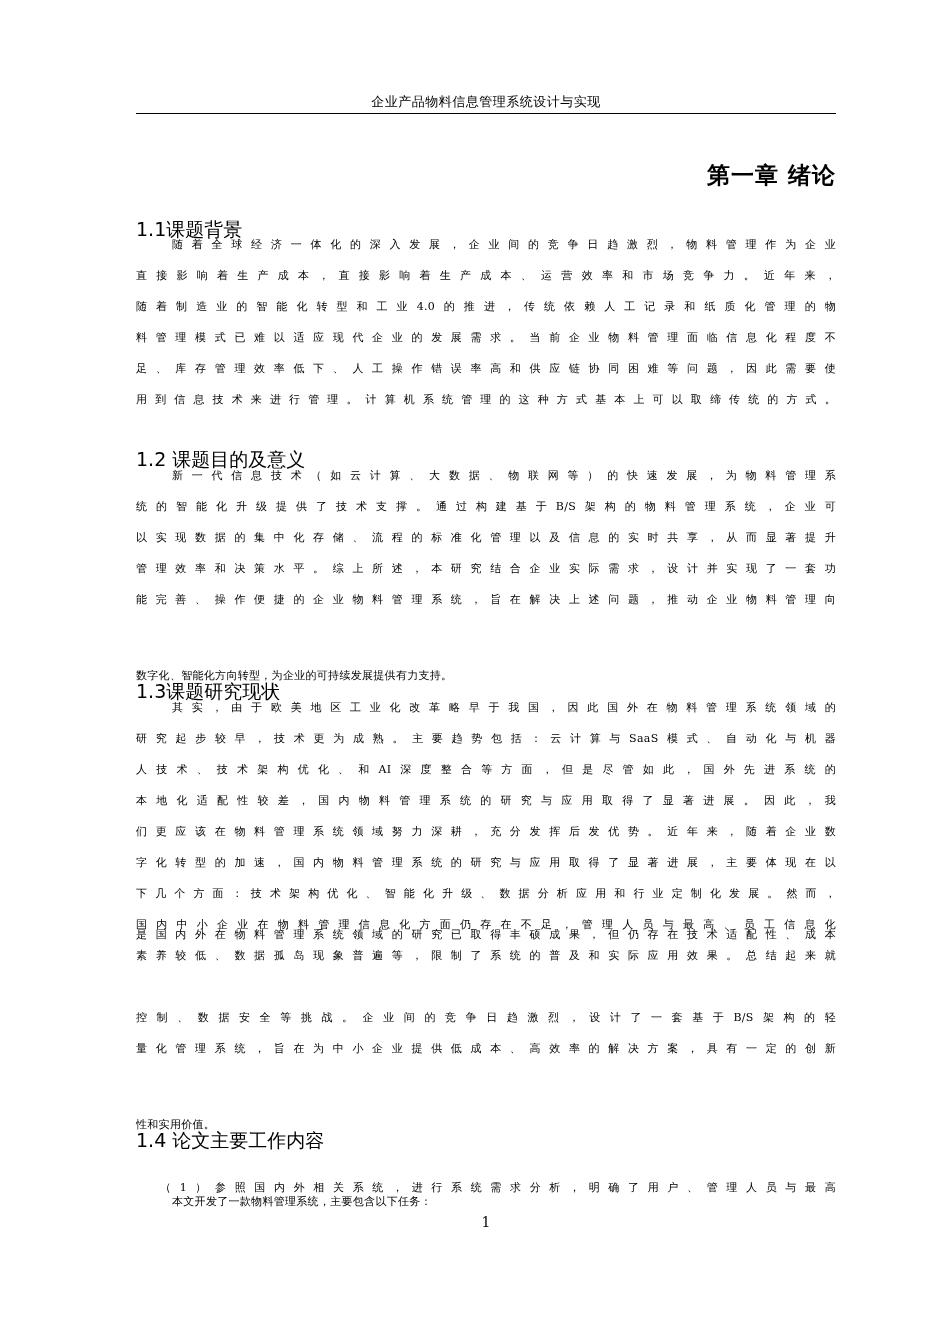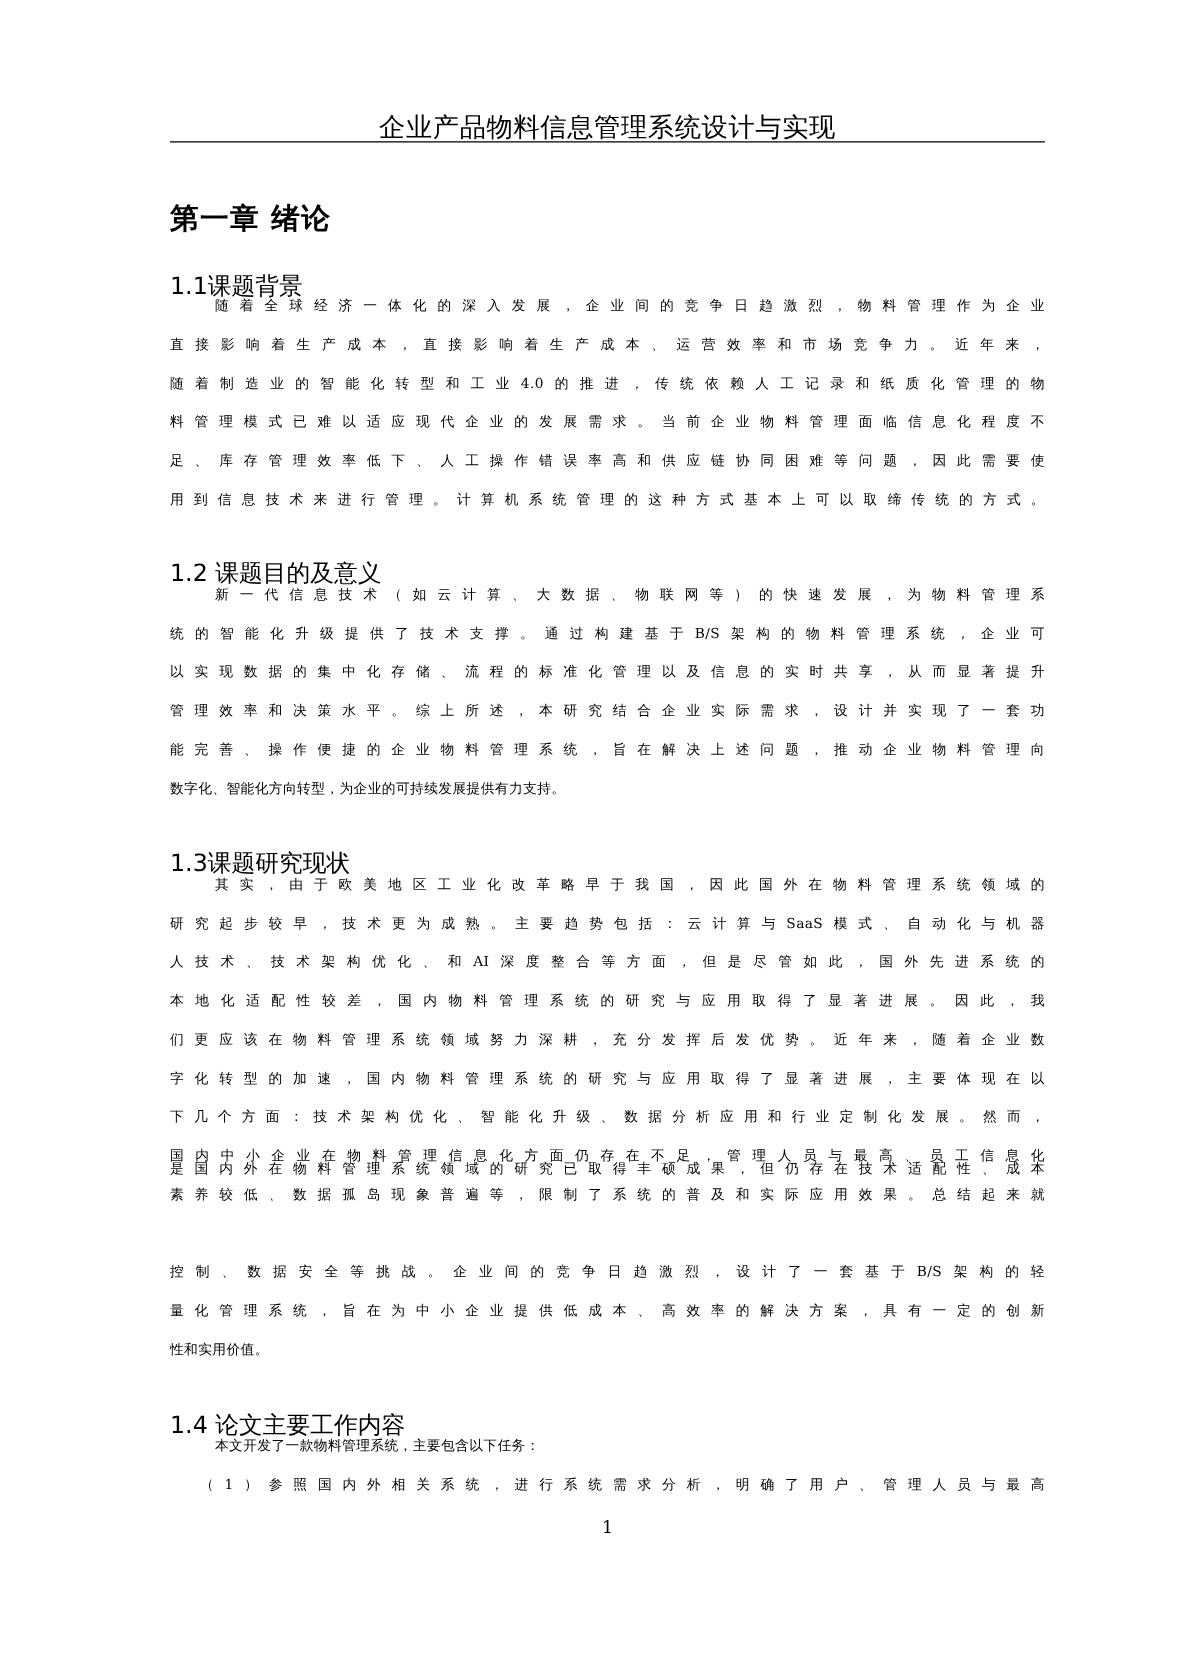--- a/index.html
+++ b/index.html
@@ -1,28 +1,28 @@
 <!DOCTYPE html>
 <html><head>
 <meta charset="utf-8">
 <style>
   html, body { margin:0; padding:0; background:#ffffff; }
   body { width:950px; height:1344px; position:relative; overflow:hidden;
          font-family: "DejaVu Serif", "Liberation Serif", serif; color:#000; }
   .page { position:absolute; left:136px; top:0; width:700px; }
   .running-header { position:absolute; top:92px; left:0; width:700px; text-align:center;
-         font-size:21px; letter-spacing:0.5px; line-height:20px; }
+         font-size:13px; letter-spacing:0.5px; line-height:20px; }
   .header-rule { position:absolute; top:113px; left:0; width:700px; height:0; border-top:1.5px solid #000; }
-  .chapter-title { position:absolute; top:160px; left:0; width:700px; text-align:left;
+  .chapter-title { position:absolute; top:160px; left:0; width:700px; text-align:right;
          font-family:"DejaVu Sans", sans-serif; font-size:23px; font-weight:bold; letter-spacing:1px; line-height:30px; }
   .section-heading { position:absolute; left:0; font-family:"DejaVu Sans", sans-serif;
          font-size:19px; line-height:26px; white-space:nowrap;margin-top:17px; }
   .line { position:absolute; left:0; width:700px; font-size:11px; line-height:24px;
          white-space:nowrap; text-align:justify; text-align-last:justify; letter-spacing:0.3px; }
-  .line.last { text-align-last:left; }
+  .line.last { text-align-last:left;margin-top:45px; }
   .line.indent { left:36px; width:664px; }
   .line.indent-item { left:24px; width:676px; }
   .page-number { position:absolute; top:1214px; left:0; width:700px; text-align:center; font-size:14px; line-height:16px; }
 </style>
 </head>
 <body>
 
 <div class="page">
   <div class="running-header">企业产品物料信息管理系统设计与实现</div>
   <div class="header-rule"></div>

